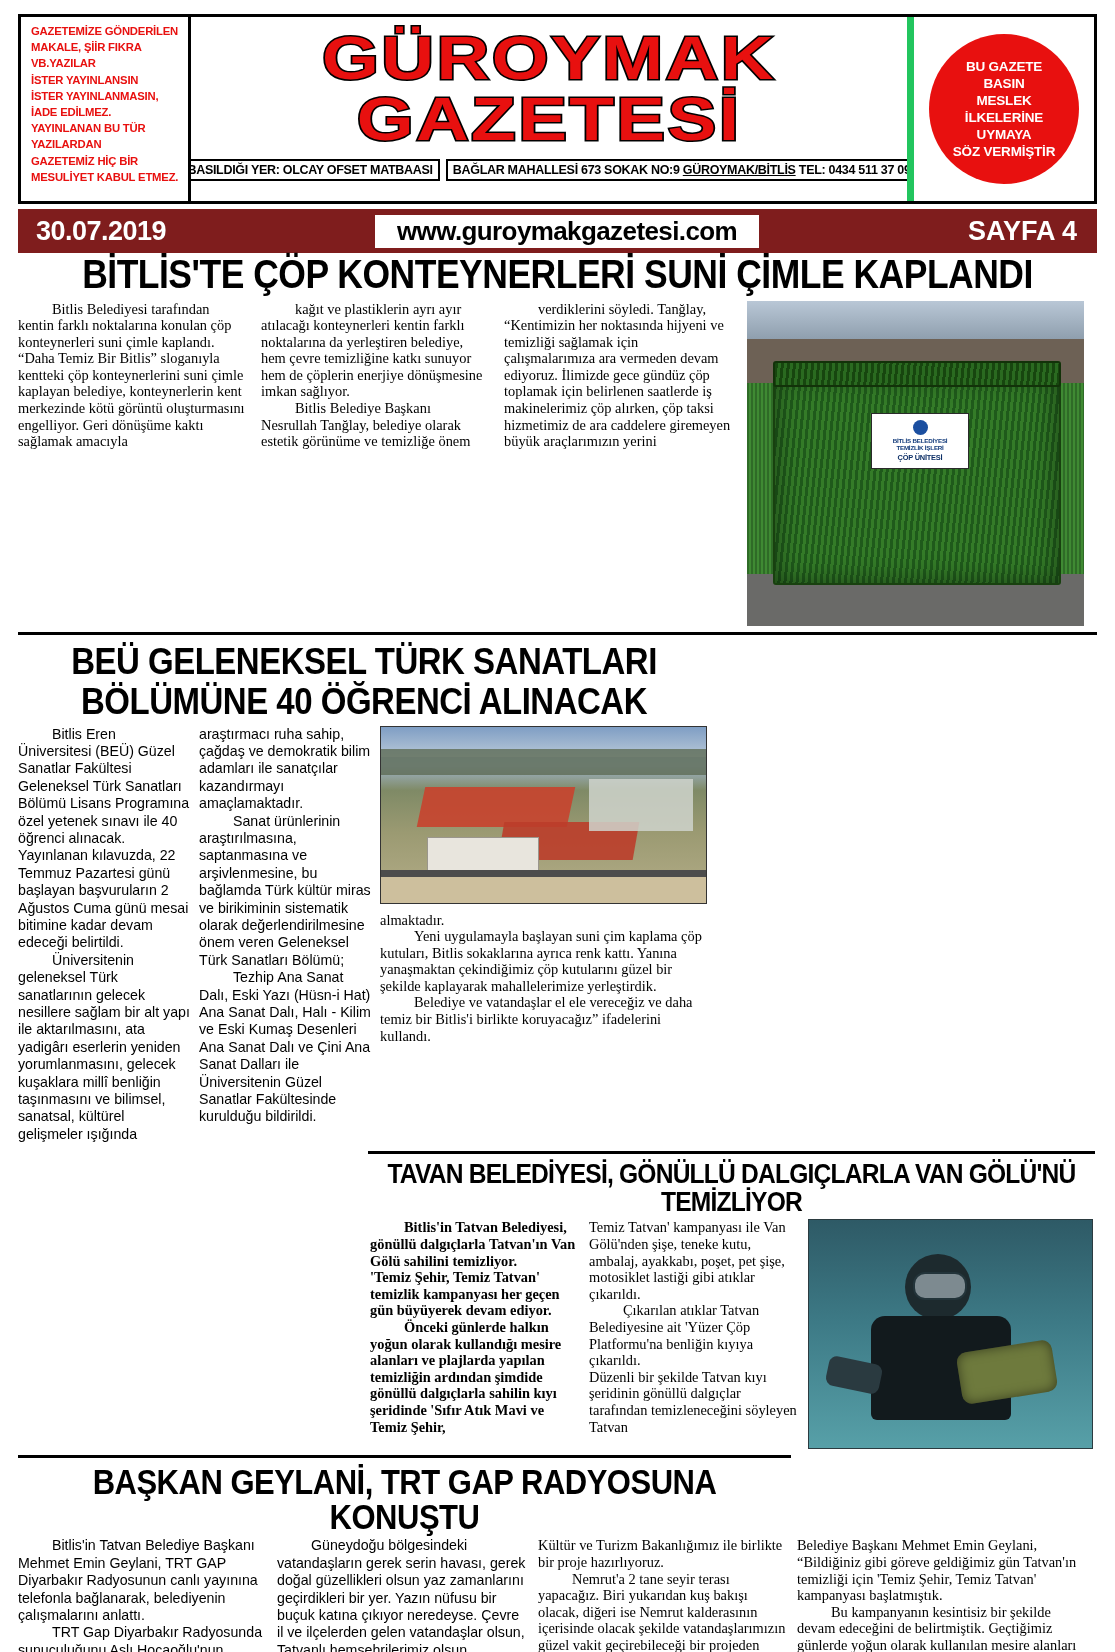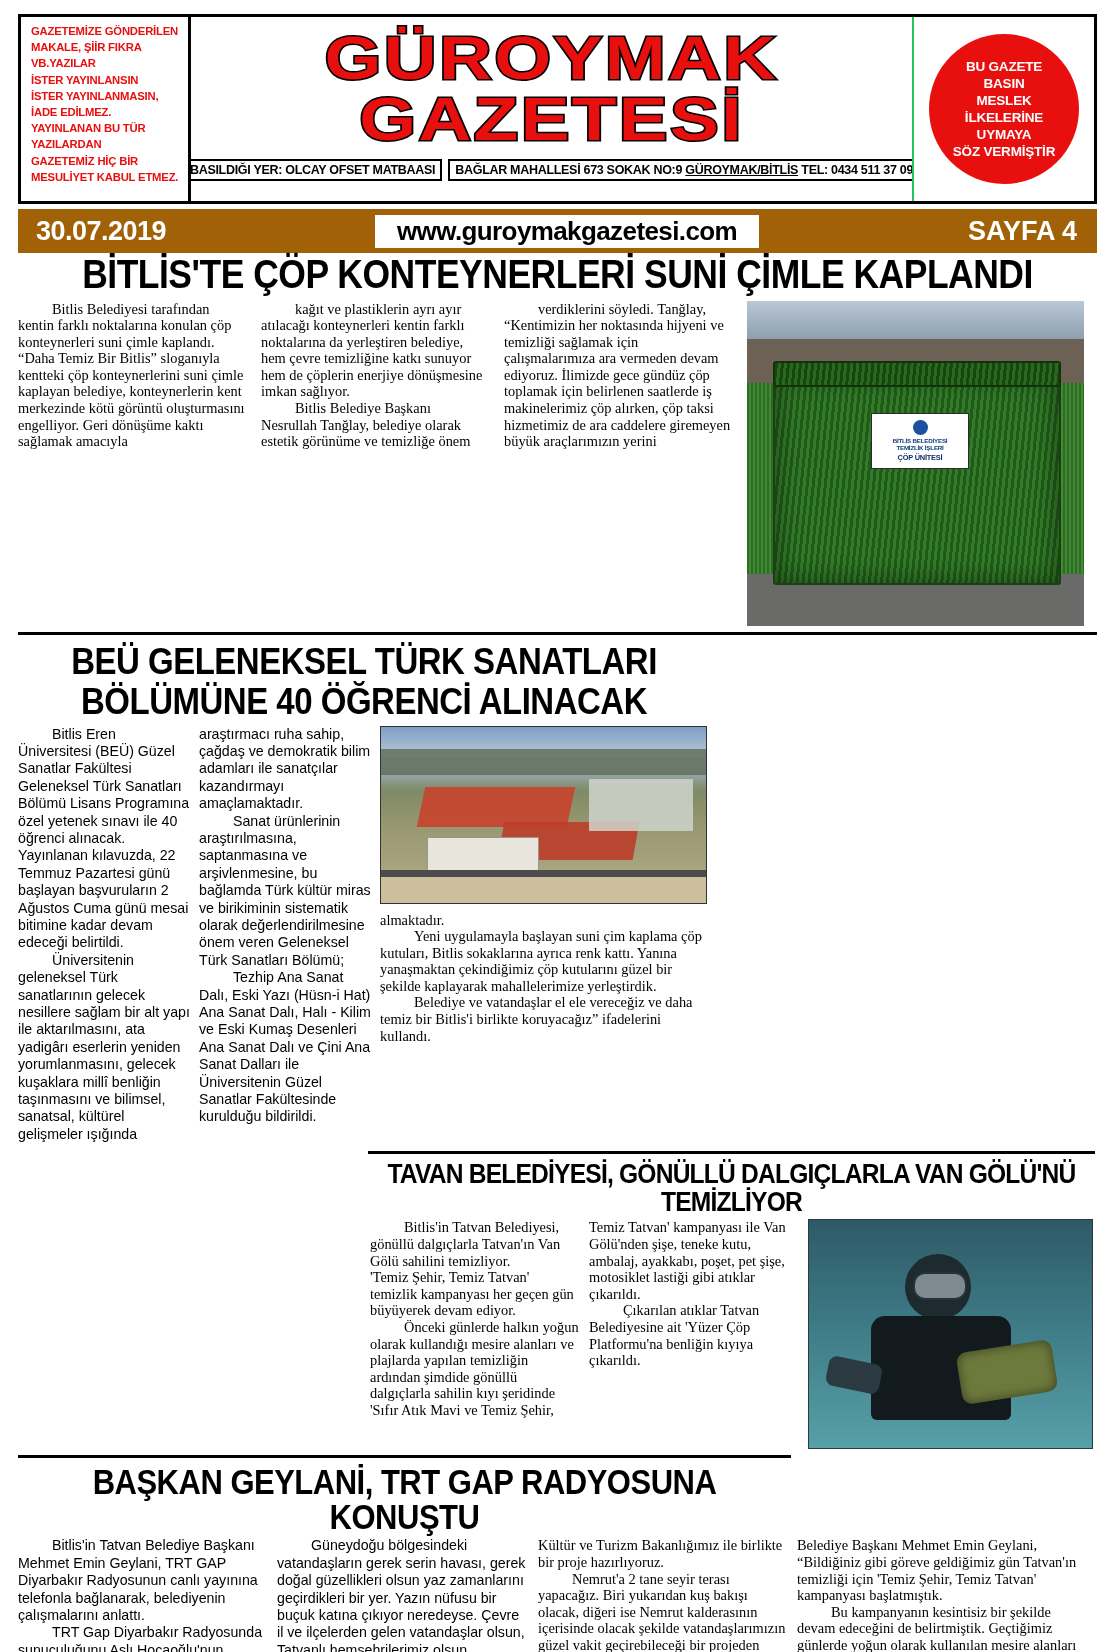--- a/index.html
+++ b/index.html
@@ -80,40 +80,40 @@
     font-weight:bold;
     font-size:12.5px;
     padding:2px 5px;
     white-space:nowrap;
     letter-spacing:-0.3px;
     text-align:center;
   }
   .imp-box .u{ text-decoration:underline; }
   .mh-seal-wrap{
     width:180px;
-    border-left:2px solid #22c55e;
+    border-left:7px solid #22c55e;
     display:flex;align-items:center;justify-content:center;
   }
   .seal{
     width:150px;height:150px;border-radius:50%;
     background:#e8100f;
     display:flex;flex-direction:column;
     align-items:center;justify-content:center;
     color:#fff;
     font-family:"Liberation Sans", sans-serif;
     font-weight:bold;
     font-size:13.5px;
     line-height:17px;
     text-align:center;
     letter-spacing:-0.2px;
   }
 
   
   .datebar{
-    background:#a16207;
+    background:#7f1d1d;
     height:44px;
     margin-top:5px;
     display:flex;
     align-items:center;
     padding:0 10px;
     box-sizing:border-box;
     justify-content:space-between;
   }
   .date-txt{
     color:#fff;
@@ -324,28 +324,29 @@
     <div style="display:flex;">
       <div style="width:350px;"></div>
       <div style="width:727px;">
         <div class="thinrule"></div>
         <div class="hl headline" style="font-size:24.6px;margin-top:7px;letter-spacing:-0.8px;">TAVAN BELEDİYESİ, GÖNÜLLÜ DALGIÇLARLA VAN GÖLÜ'NÜ TEMİZLİYOR</div>
       </div>
     </div>
 
     <div style="display:flex;gap:9px;margin-top:9px;">
       <div style="width:343px;"></div>
-      <div style="width:210px;" class="body-serif">
+      <div style="width:210px;font-weight:bold;" class="body-serif">
         <p>Bitlis'in Tatvan Belediyesi, gönüllü dalgıçlarla Tatvan'ın Van Gölü sahilini temizliyor.</p>
         <p class="noind">'Temiz Şehir, Temiz Tatvan' temizlik kampanyası her geçen gün büyüyerek devam ediyor.</p>
         <p>Önceki günlerde halkın yoğun olarak kullandığı mesire alanları ve plajlarda yapılan temizliğin ardından şimdide gönüllü dalgıçlarla sahilin kıyı şeridinde 'Sıfır Atık Mavi ve Temiz Şehir,</p>
       </div>
       <div style="width:210px;" class="body-serif">
         <p class="noind">Temiz Tatvan' kampanyası ile Van Gölü'nden şişe, teneke kutu, ambalaj, ayakkabı, poşet, pet şişe, motosiklet lastiği gibi atıklar çıkarıldı.</p>
         <p>Çıkarılan atıklar Tatvan Belediyesine ait 'Yüzer Çöp Platformu'na benliğin kıyıya çıkarıldı.</p>
+        <p class="noind">Düzenli bir şekilde Tatvan kıyı şeridinin gönüllü dalgıçlar tarafından temizleneceğini söyleyen Tatvan</p>
       </div>
       <div style="width:283px;height:228px;position:relative;overflow:hidden;border:1px solid #2b3b40;" class="photo">
         <div style="position:absolute;inset:0;background:linear-gradient(#2e5a66,#3d7a86 45%,#57a0a8 100%);"></div>
         <div style="position:absolute;left:96px;top:34px;width:66px;height:66px;border-radius:50%;background:#1d2a2e;"></div>
         <div style="position:absolute;left:104px;top:52px;width:50px;height:24px;border-radius:12px;background:#7d8a90;border:2px solid #23343a;"></div>
         <div style="position:absolute;left:62px;top:96px;width:140px;height:104px;background:#121a1d;border-radius:14px 14px 6px 6px;"></div>
         <div style="position:absolute;left:150px;top:126px;width:96px;height:52px;background:#6e7a3d;border-radius:10px;transform:rotate(-9deg);box-shadow:inset 0 0 12px rgba(0,0,0,.5);"></div>
         <div style="position:absolute;left:18px;top:140px;width:54px;height:30px;background:#2a3a40;border-radius:8px;transform:rotate(12deg);"></div>
       </div>
     </div>

